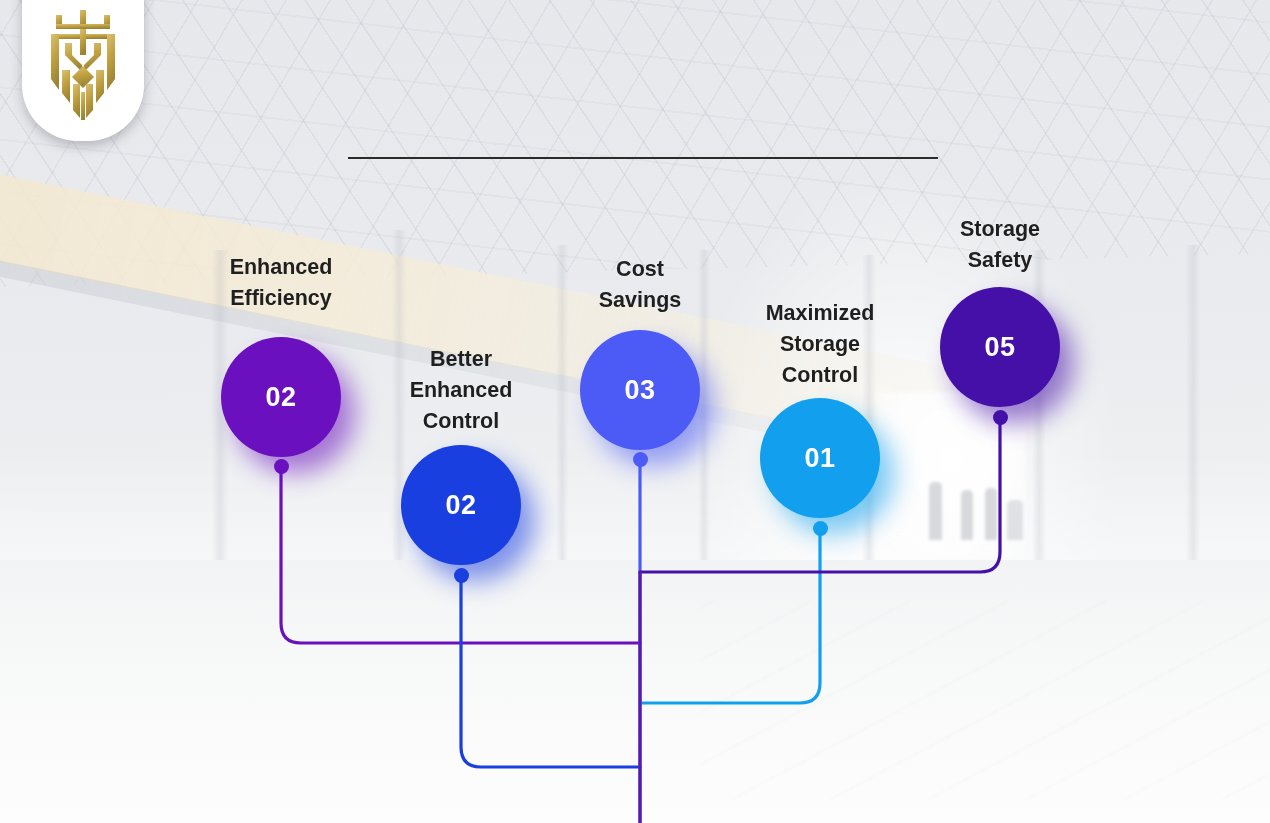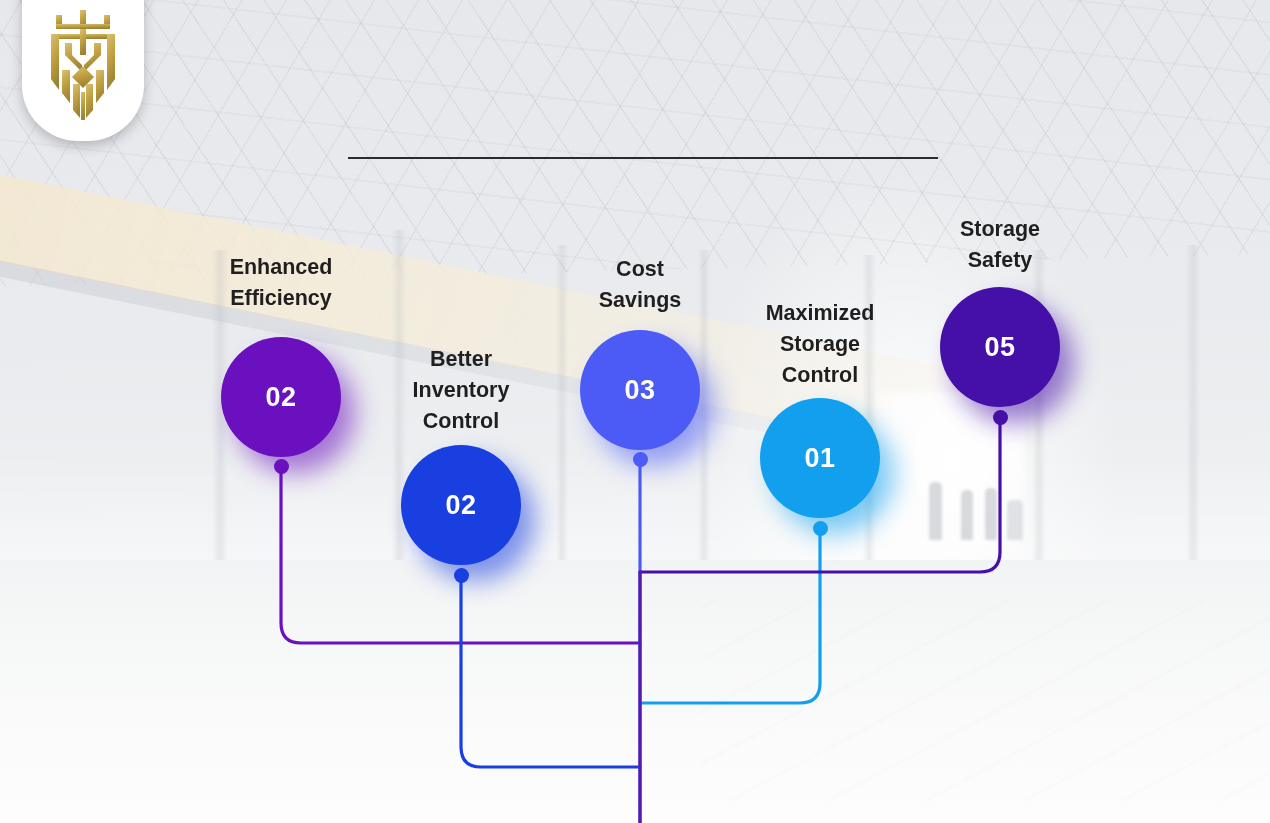--- a/index.html
+++ b/index.html
@@ -251,21 +251,21 @@
         <div class="bubble-glow" style="left: 235px; top: 353px; width: 120px; height: 120px; background: rgb(106, 16, 190);"></div>
         <div class="bubble" style="left: 221px; top: 337px; width: 120px; height: 120px; background: rgb(106, 16, 190);">02</div>
         <div class="node-label" style="left: 181px; top: 252px; width: 200px;">Enhanced
 Efficiency</div>
         <div class="pin" style="left: 273.5px; top: 458.5px; background: rgb(106, 16, 190);"></div>
       </div>
       <div class="node">
         <div class="bubble-glow" style="left: 415px; top: 461px; width: 120px; height: 120px; background: rgb(26, 63, 224);"></div>
         <div class="bubble" style="left: 401px; top: 445px; width: 120px; height: 120px; background: rgb(26, 63, 224);">02</div>
         <div class="node-label" style="left: 361px; top: 344px; width: 200px;">Better
-Inventory
+Enhanced
 Control</div>
         <div class="pin" style="left: 453.5px; top: 567.5px; background: rgb(26, 63, 224);"></div>
       </div>
       <div class="node">
         <div class="bubble-glow" style="left: 594px; top: 346px; width: 120px; height: 120px; background: rgb(76, 91, 245);"></div>
         <div class="bubble" style="left: 580px; top: 330px; width: 120px; height: 120px; background: rgb(76, 91, 245);">03</div>
         <div class="node-label" style="left: 540px; top: 254px; width: 200px; text-align: center;">Cost
 Savings</div>
         <div class="pin" style="left: 632.5px; top: 451.5px; background: rgb(76, 91, 245);"></div>
       </div>

